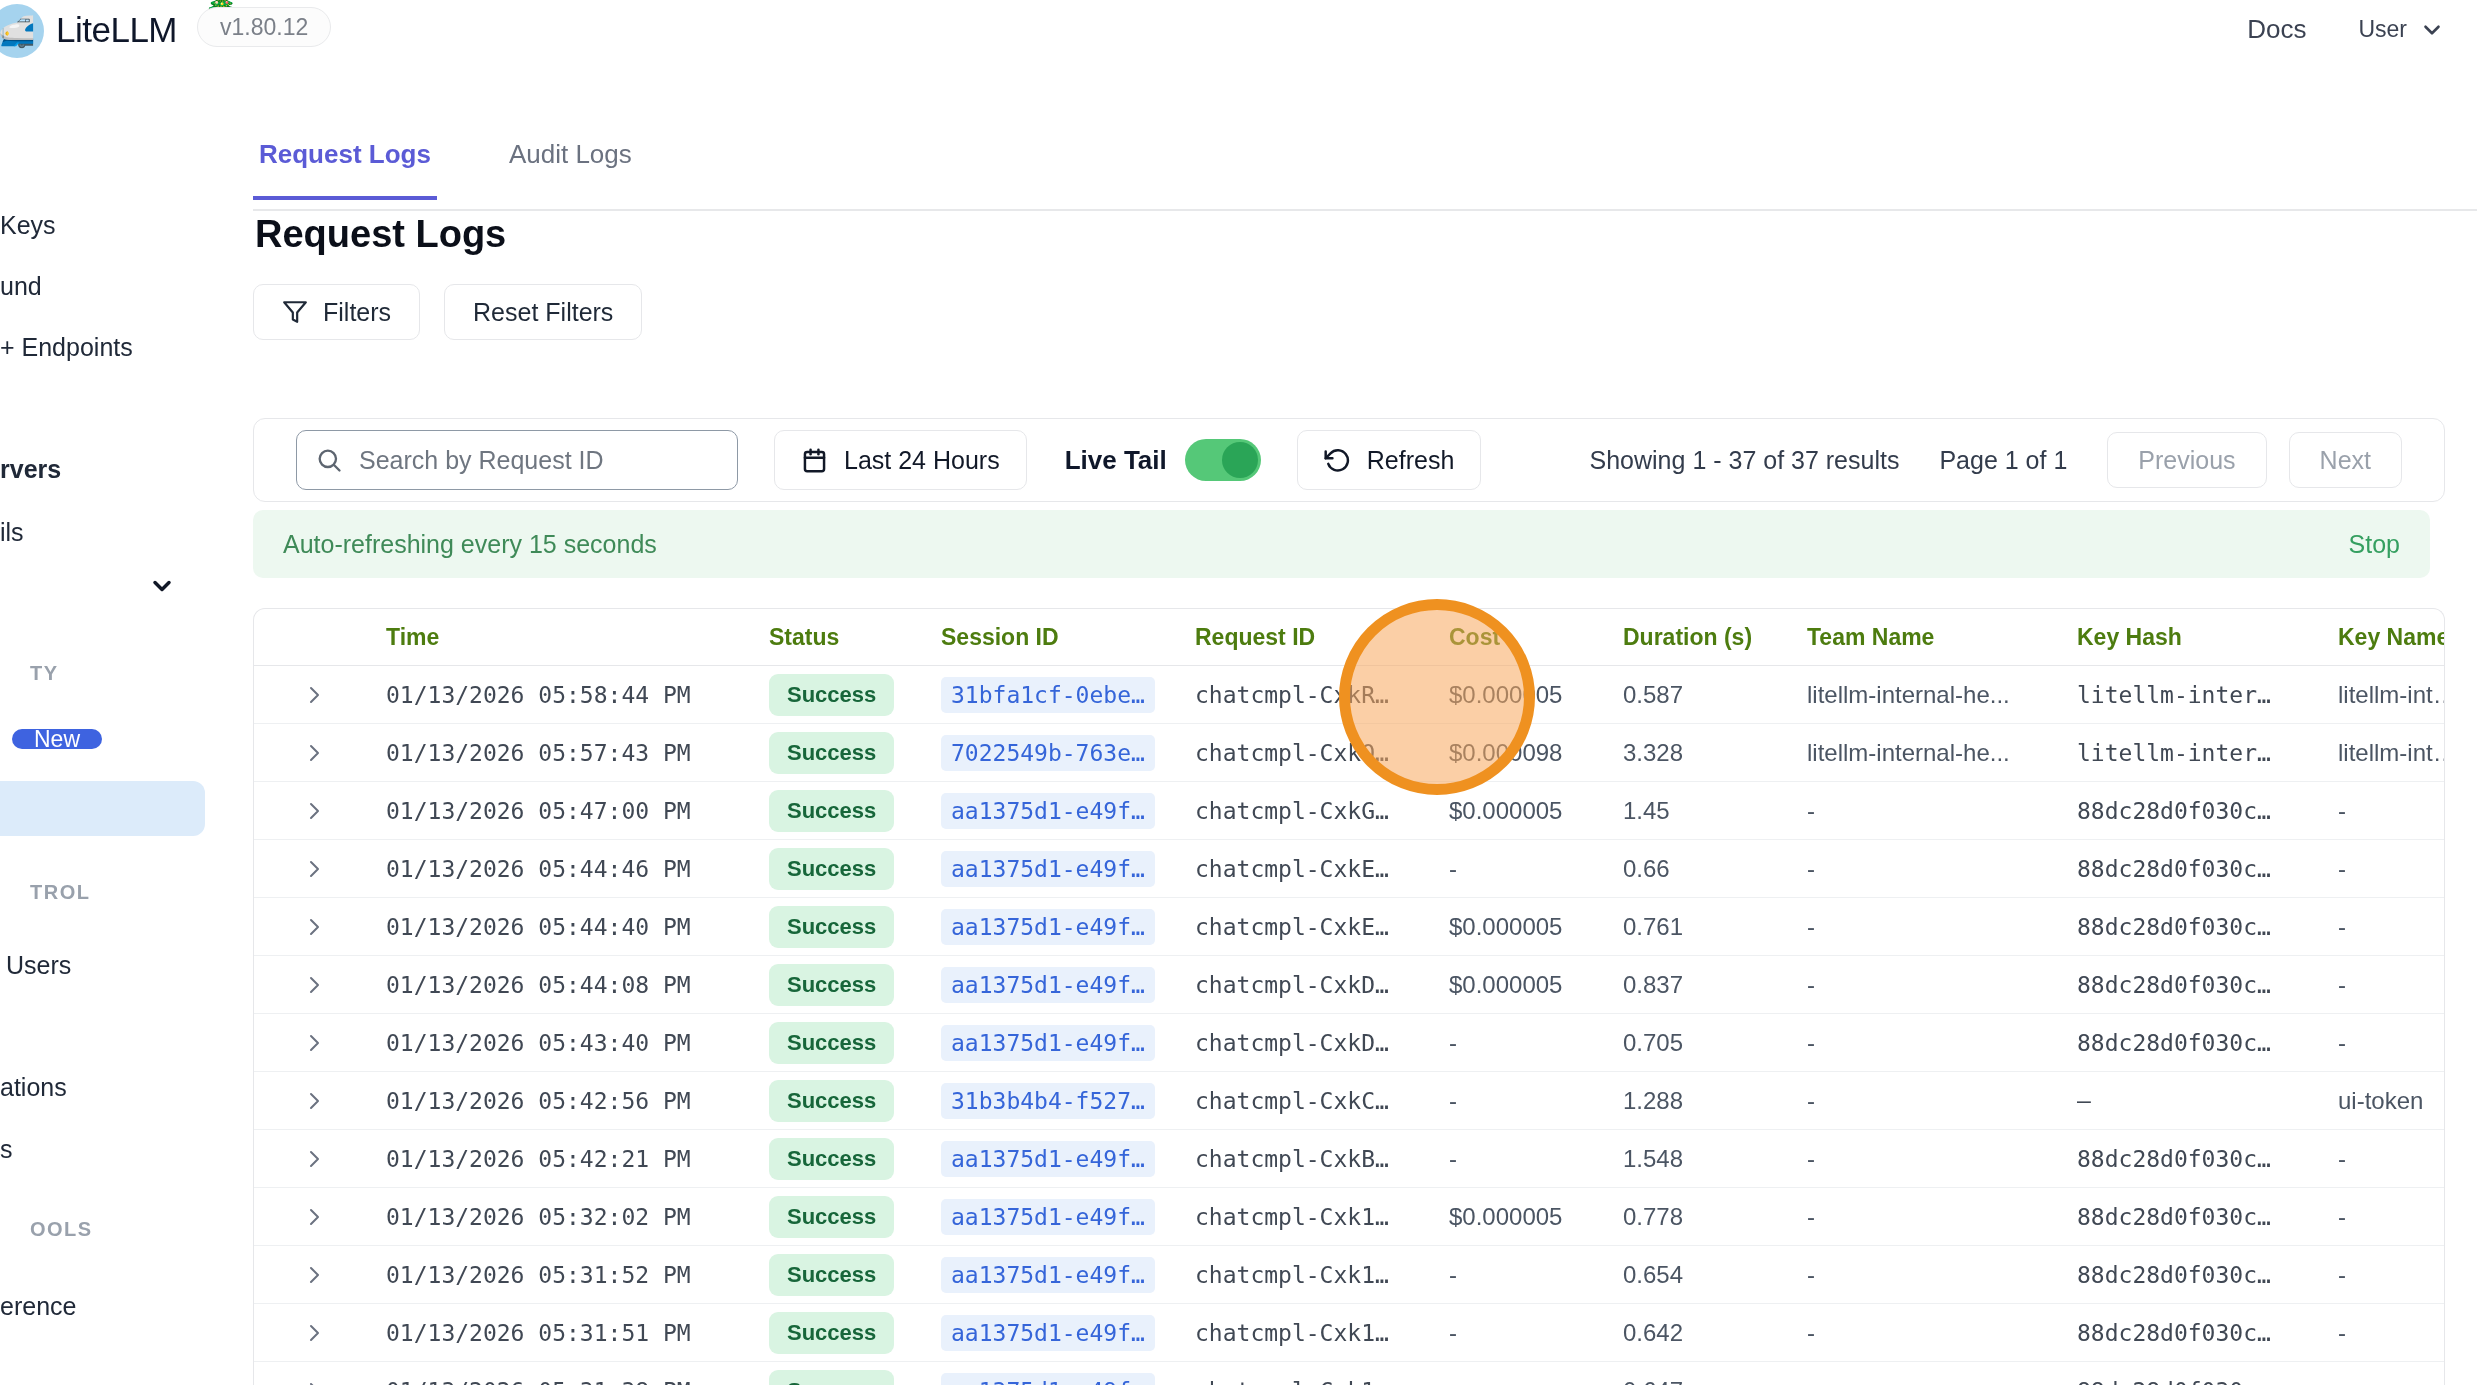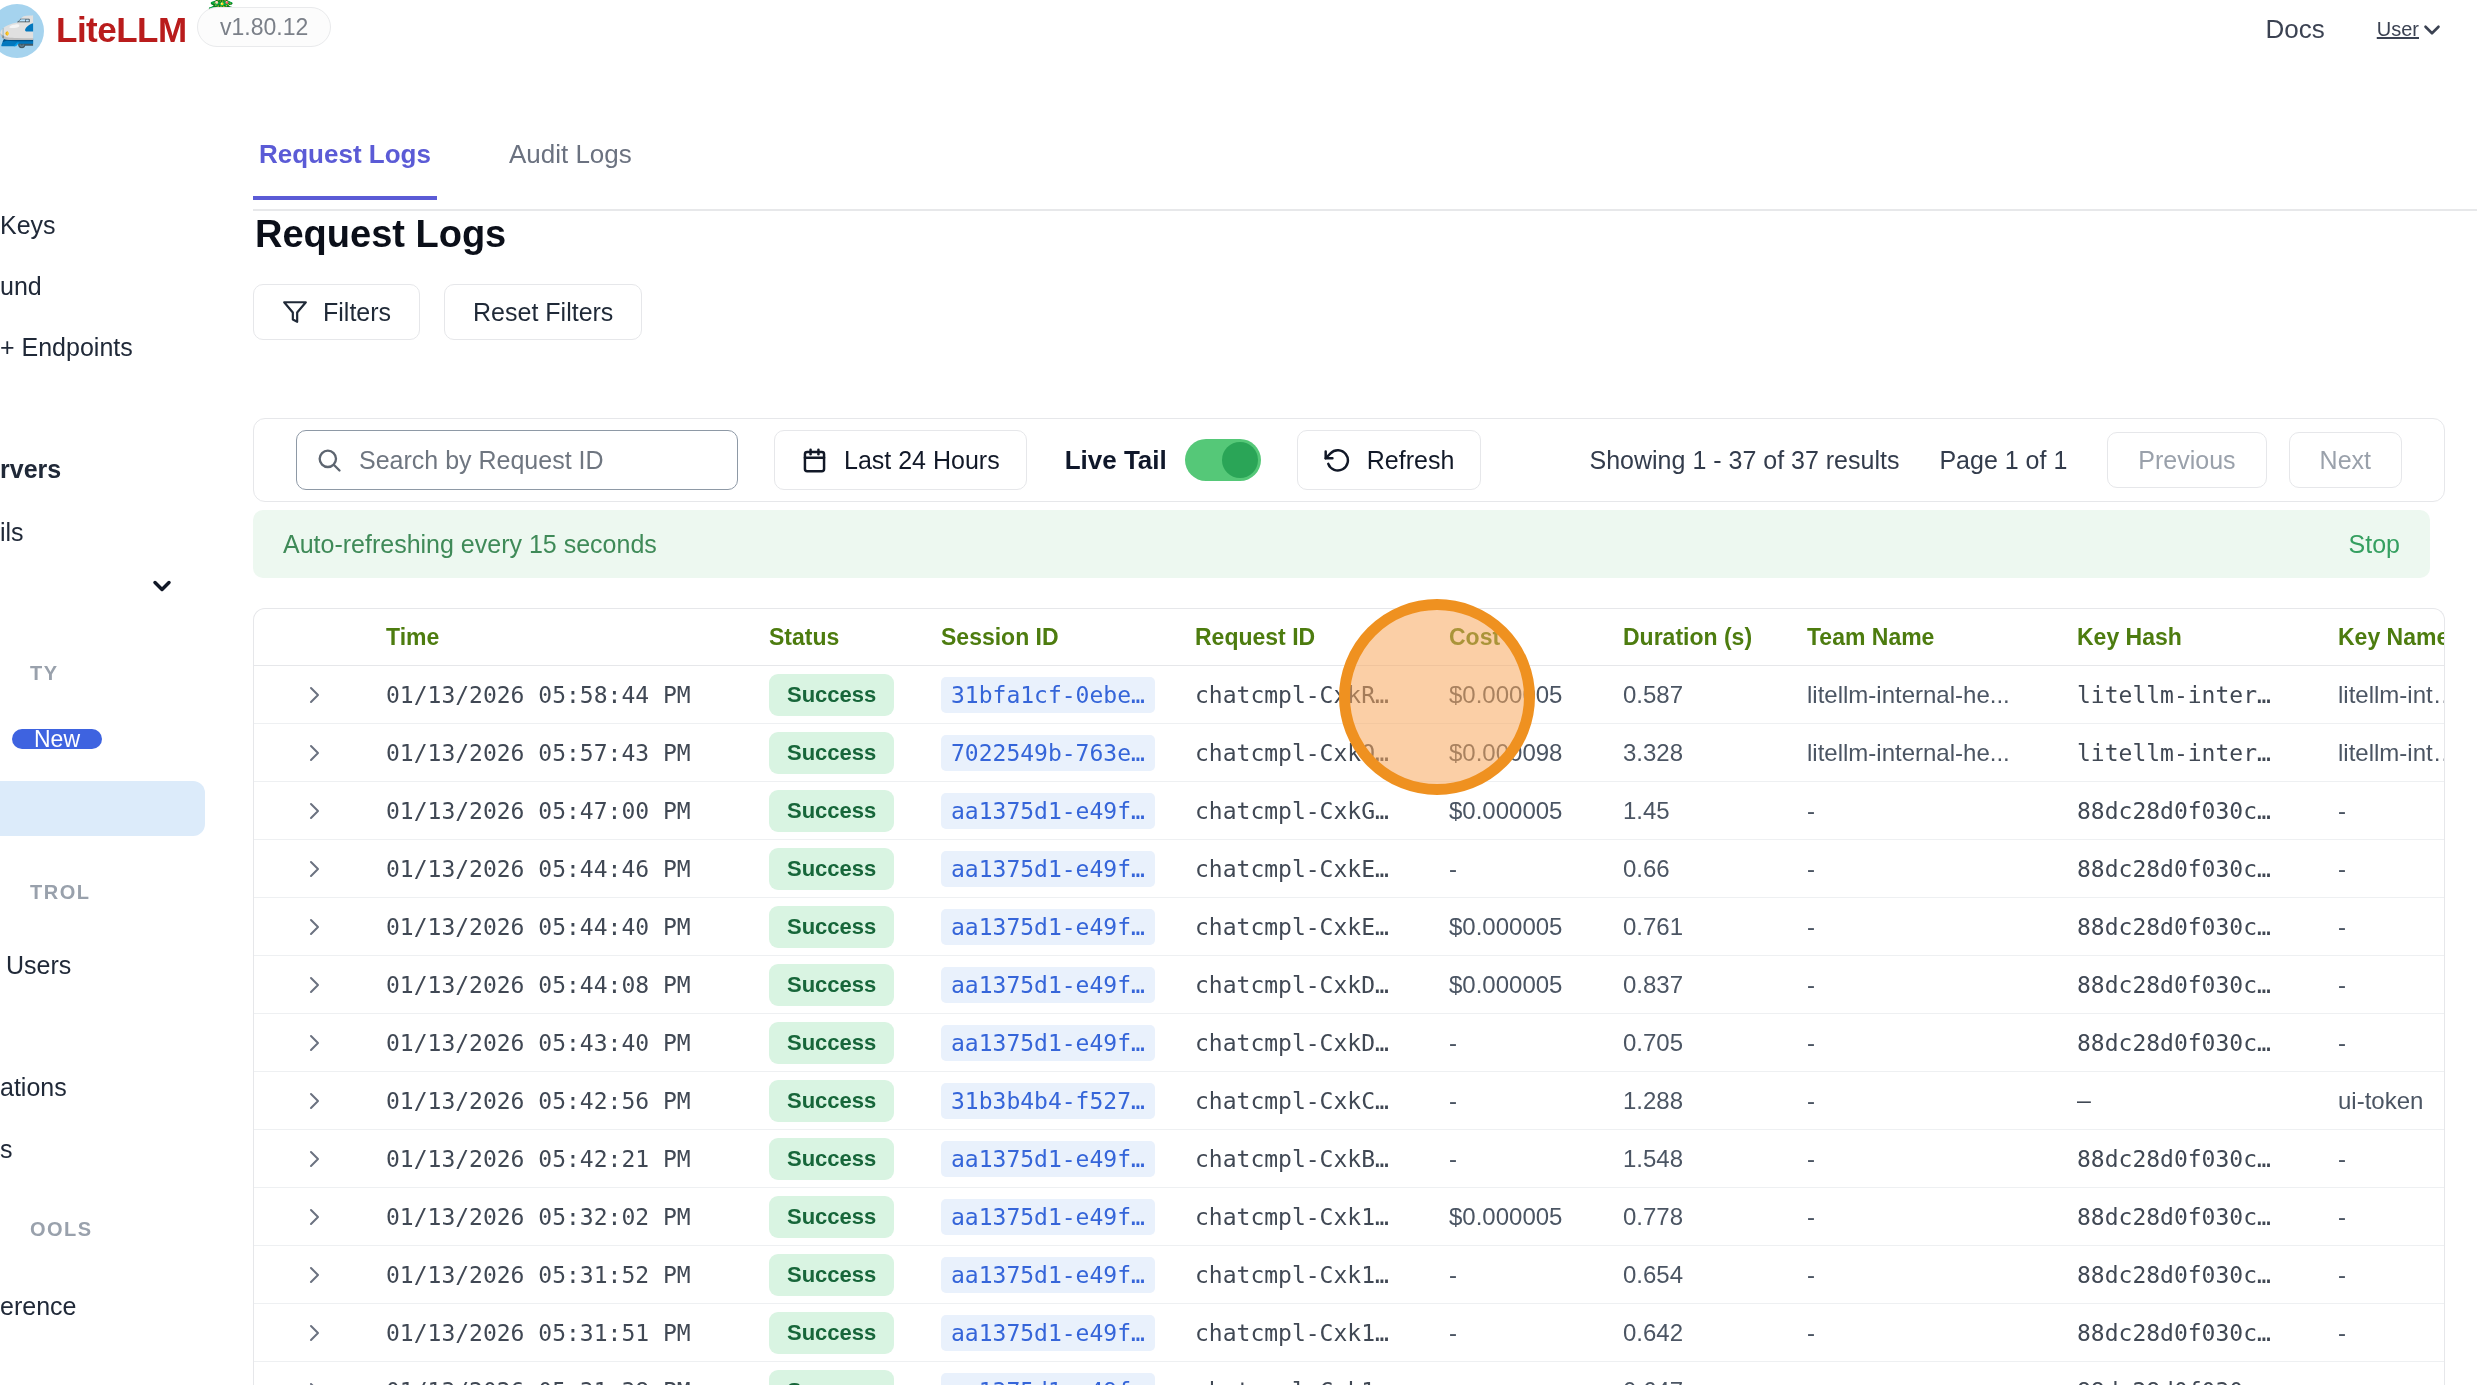--- a/index.html
+++ b/index.html
@@ -12,30 +12,30 @@
   }
   svg { display: block; }
 
   
   .topbar { position: absolute; left: 0; top: 0; width: 2477px; height: 64px; background: #fff; z-index: 5; }
   .logo-avatar {
     position: absolute; left: -10px; top: 4px; width: 54px; height: 54px;
     border-radius: 50%; background: #a5d3ee; display: flex; align-items: center; justify-content: center;
     font-size: 30px; overflow: hidden;
   }
-  .logo-text { position: absolute; left: 56px; top: 10px; font-size: 35px; font-weight: 700; color: #b91c1c; letter-spacing: -0.5px; }
+  .logo-text { position: absolute; left: 56px; top: 10px; font-size: 35px; font-weight: 400; color: #0f172a; letter-spacing: -0.5px; }
   .partial-emoji { position: absolute; left: 204px; top: -16px; font-size: 28px; z-index: 1; }
   .version-pill {
     position: absolute; left: 197px; top: 7px; height: 40px; padding: 6px 22px;
     border: 1.5px solid #e9eaec; border-radius: 20px; background: #fcfcfc;
     display: flex; align-items: center; font-size: 23px; color: #7b8089; z-index: 2;
   }
   .topbar-right { position: absolute; right: 32px; top: 14px; display: flex; align-items: center; gap: 52px; }
   .topbar-link { font-size: 26px; color: #3b4252; cursor: pointer; }
-  .user-menu { display: flex; align-items: center; gap: 0; font-size: 20px; color: #3b4252; cursor: pointer; text-decoration: underline; }
+  .user-menu { display: flex; align-items: center; gap: 12px; font-size: 23px; color: #3b4252; cursor: pointer; }
 
   
   .sidebar { position: absolute; left: 0; top: 64px; width: 250px; height: 1321px; background: #fff; z-index: 4; }
   .sb-item { position: absolute; font-size: 25px; color: #202938; white-space: nowrap; }
   .sb-section { position: absolute; font-size: 20px; font-weight: 700; color: #99a1ac; letter-spacing: 1.5px; white-space: nowrap; padding-left: 30px; }
   .sb-badge {
     position: absolute; height: 20px; padding: 0 22px; border-radius: 19px;
     background: #3e63e0; color: #fff; font-size: 23px; font-weight: 500;
     display: flex; align-items: center; justify-content: center;
   }

